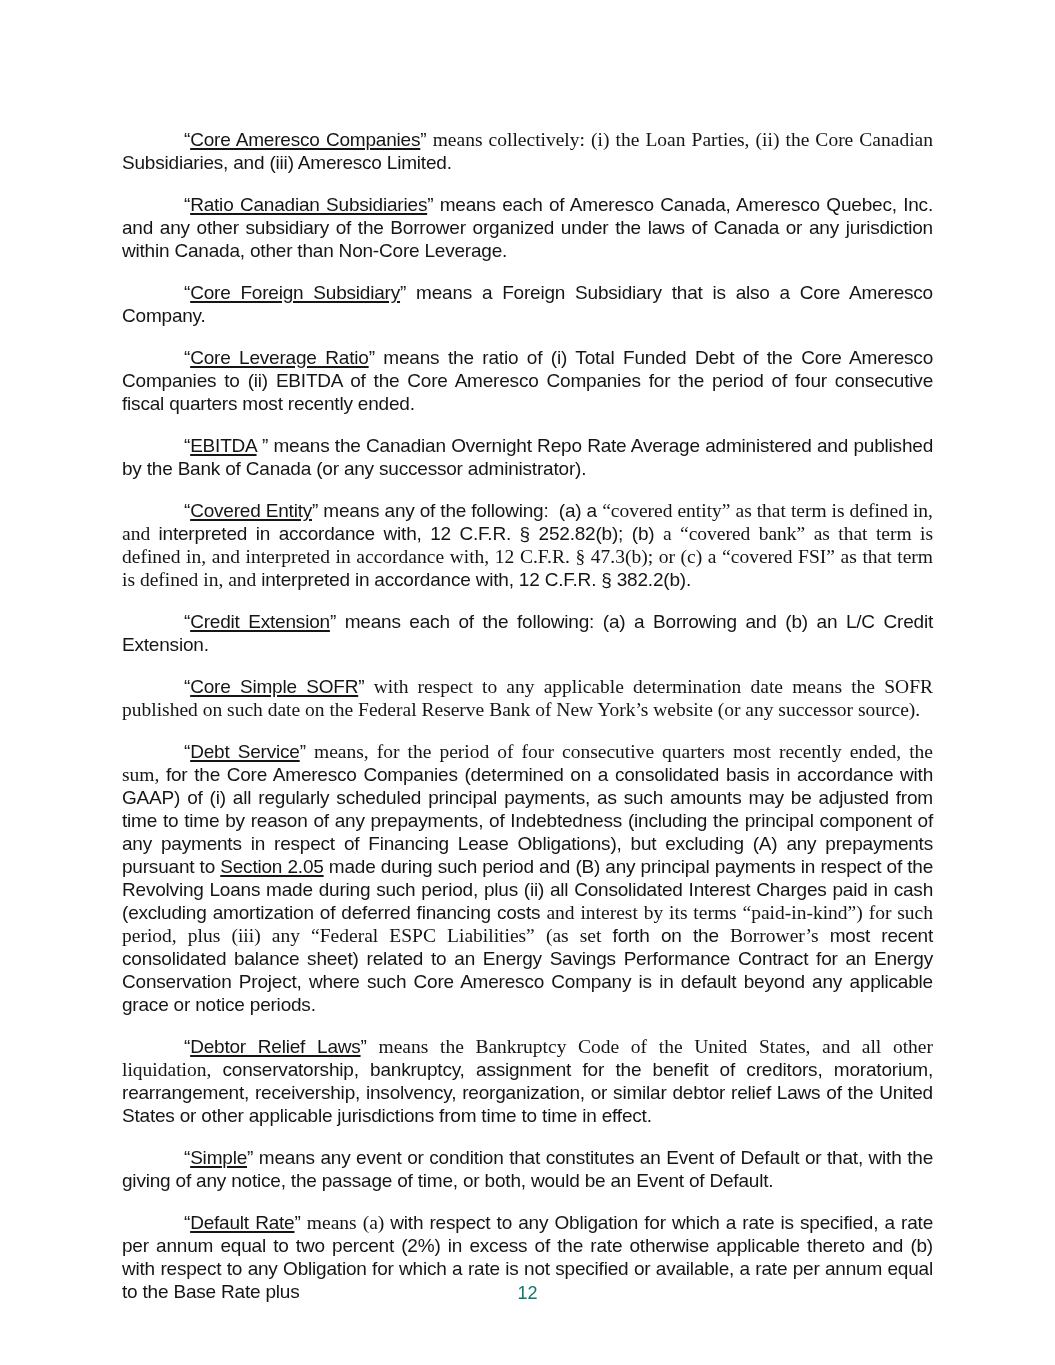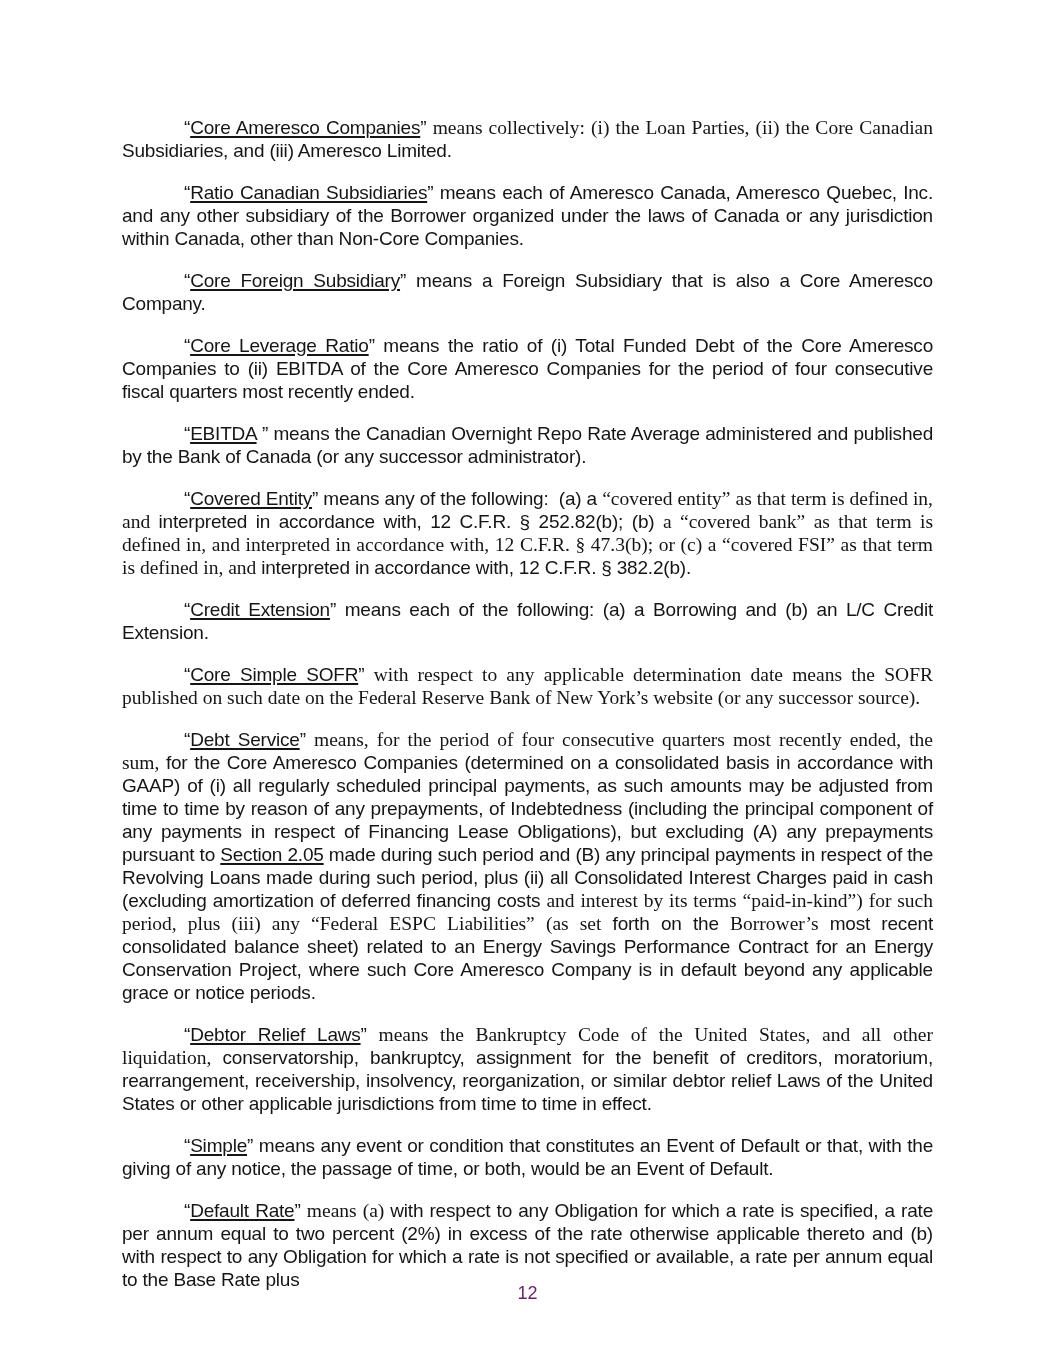--- a/index.html
+++ b/index.html
@@ -12,21 +12,21 @@
     width: 1055px;
     height: 1365px;
     background: #ffffff;
     font-family: "Liberation Sans", sans-serif;
     color: #151515;
     overflow: hidden;
   }
   .content {
     position: absolute;
     left: 122px;
-    top: 116px;
+    top: 128px;
     width: 811px;
   }
   p.para {
     margin: 0 0 19px 0;
     text-indent: 62px;
     text-align: justify;
     font-size: 19px;
     line-height: 23px;
     letter-spacing: -0.2px;
   }
@@ -41,30 +41,30 @@
     font-size: 19.5px;
     letter-spacing: 0;
   }
   .footer {
     position: absolute;
     left: 0;
     top: 1283px;
     width: 100%;
     text-align: center;
     font-size: 18px;
-    color: #701a75;
+    color: #0f766e;
   }
 </style>
 </head>
 <body>
 
 <div class="page">
   <div class="content">
       <p class="para"><span>“</span><span class="u">Core Ameresco Companies</span><span>” </span><span class="serif">means collectively: (i) the Loan Parties, (ii) the Core Canadian </span><span>Subsidiaries, and (iii) Ameresco Limited.</span></p>
-      <p class="para"><span>“</span><span class="u">Ratio Canadian Subsidiaries</span><span>” means each of Ameresco Canada, Ameresco Quebec, Inc. and any other subsidiary of the Borrower organized under the laws of Canada or any jurisdiction within Canada, other than Non-Core Companies.</span></p>
+      <p class="para"><span>“</span><span class="u">Ratio Canadian Subsidiaries</span><span>” means each of Ameresco Canada, Ameresco Quebec, Inc. and any other subsidiary of the Borrower organized under the laws of Canada or any jurisdiction within Canada, other than Non-Core Leverage.</span></p>
       <p class="para"><span>“</span><span class="u">Core Foreign Subsidiary</span><span>” means a Foreign Subsidiary that is also a Core Ameresco Company.</span></p>
       <p class="para"><span>“</span><span class="u">Core Leverage Ratio</span><span>” means the ratio of (i) Total Funded Debt of the Core Ameresco Companies to (ii) EBITDA of the Core Ameresco Companies for the period of four consecutive fiscal quarters most recently ended.</span></p>
       <p class="para"><span>“</span><span class="u">EBITDA</span><span> ” means the Canadian Overnight Repo Rate Average administered and published by the Bank of Canada (or any successor administrator).</span></p>
       <p class="para"><span>“</span><span class="u">Covered Entity</span><span>” means any of the following:&nbsp; (a) a </span><span class="serif">“covered entity” as that term is defined in, and </span><span>interpreted in accordance with, 12 C.F.R. § 252.82(b); (b) </span><span class="serif">a “covered bank” as that term is defined in, and interpreted in accordance with, 12 C.F.R. § 47.3(b); or (c) a “covered FSI” as that term is defined in, and </span><span>interpreted in accordance with, 12 C.F.R. § 382.2(b).</span></p>
       <p class="para"><span>“</span><span class="u">Credit Extension</span><span>” means each of the following: (a) a Borrowing and (b) an L/C Credit Extension.</span></p>
       <p class="para"><span>“</span><span class="u">Core Simple SOFR</span><span>” </span><span class="serif">with respect to any applicable determination date means the SOFR published on such date on the Federal Reserve Bank of New York’s website (or any successor source).</span></p>
       <p class="para"><span>“</span><span class="u">Debt Service</span><span>” </span><span class="serif">means, for the period of four consecutive quarters most recently ended, the sum, </span><span>for the Core Ameresco Companies (determined on a consolidated basis in accordance with GAAP) of (i) all regularly scheduled principal payments, as such amounts may be adjusted from time to time by reason of any prepayments, of Indebtedness (including the principal component of any payments in respect of Financing Lease Obligations), but excluding (A) any prepayments pursuant to </span><span class="u">Section 2.05</span><span> made during such period and (B) any principal payments in respect of the Revolving Loans made during such period, plus (ii) all Consolidated Interest Charges paid in cash (excluding amortization of deferred financing costs </span><span class="serif">and interest by its terms “paid-in-kind”) for such period, plus (iii) any “Federal ESPC Liabilities” (as set </span><span>forth on the </span><span class="serif">Borrower’s </span><span>most recent consolidated balance sheet) related to an Energy Savings Performance Contract for an Energy Conservation Project, where such Core Ameresco Company is in default beyond any applicable grace or notice periods.</span></p>
       <p class="para"><span>“</span><span class="u">Debtor Relief Laws</span><span>” </span><span class="serif">means the Bankruptcy Code of the United States, and all other liquidation, </span><span>conservatorship, bankruptcy, assignment for the benefit of creditors, moratorium, rearrangement, receivership, insolvency, reorganization, or similar debtor relief Laws of the United States or other applicable jurisdictions from time to time in effect.</span></p>
       <p class="para"><span>“</span><span class="u">Simple</span><span>” means any event or condition that constitutes an Event of Default or that, with the giving of any notice, the passage of time, or both, would be an Event of Default.</span></p>
       <p class="para"><span>“</span><span class="u">Default Rate</span><span>” </span><span class="serif">means (a) </span><span>with respect to any Obligation for which a rate is specified, a rate per annum equal to two percent (2%) in excess of the rate otherwise applicable thereto and (b) with respect to any Obligation for which a rate is not specified or available, a rate per annum equal to the Base Rate plus</span></p>

